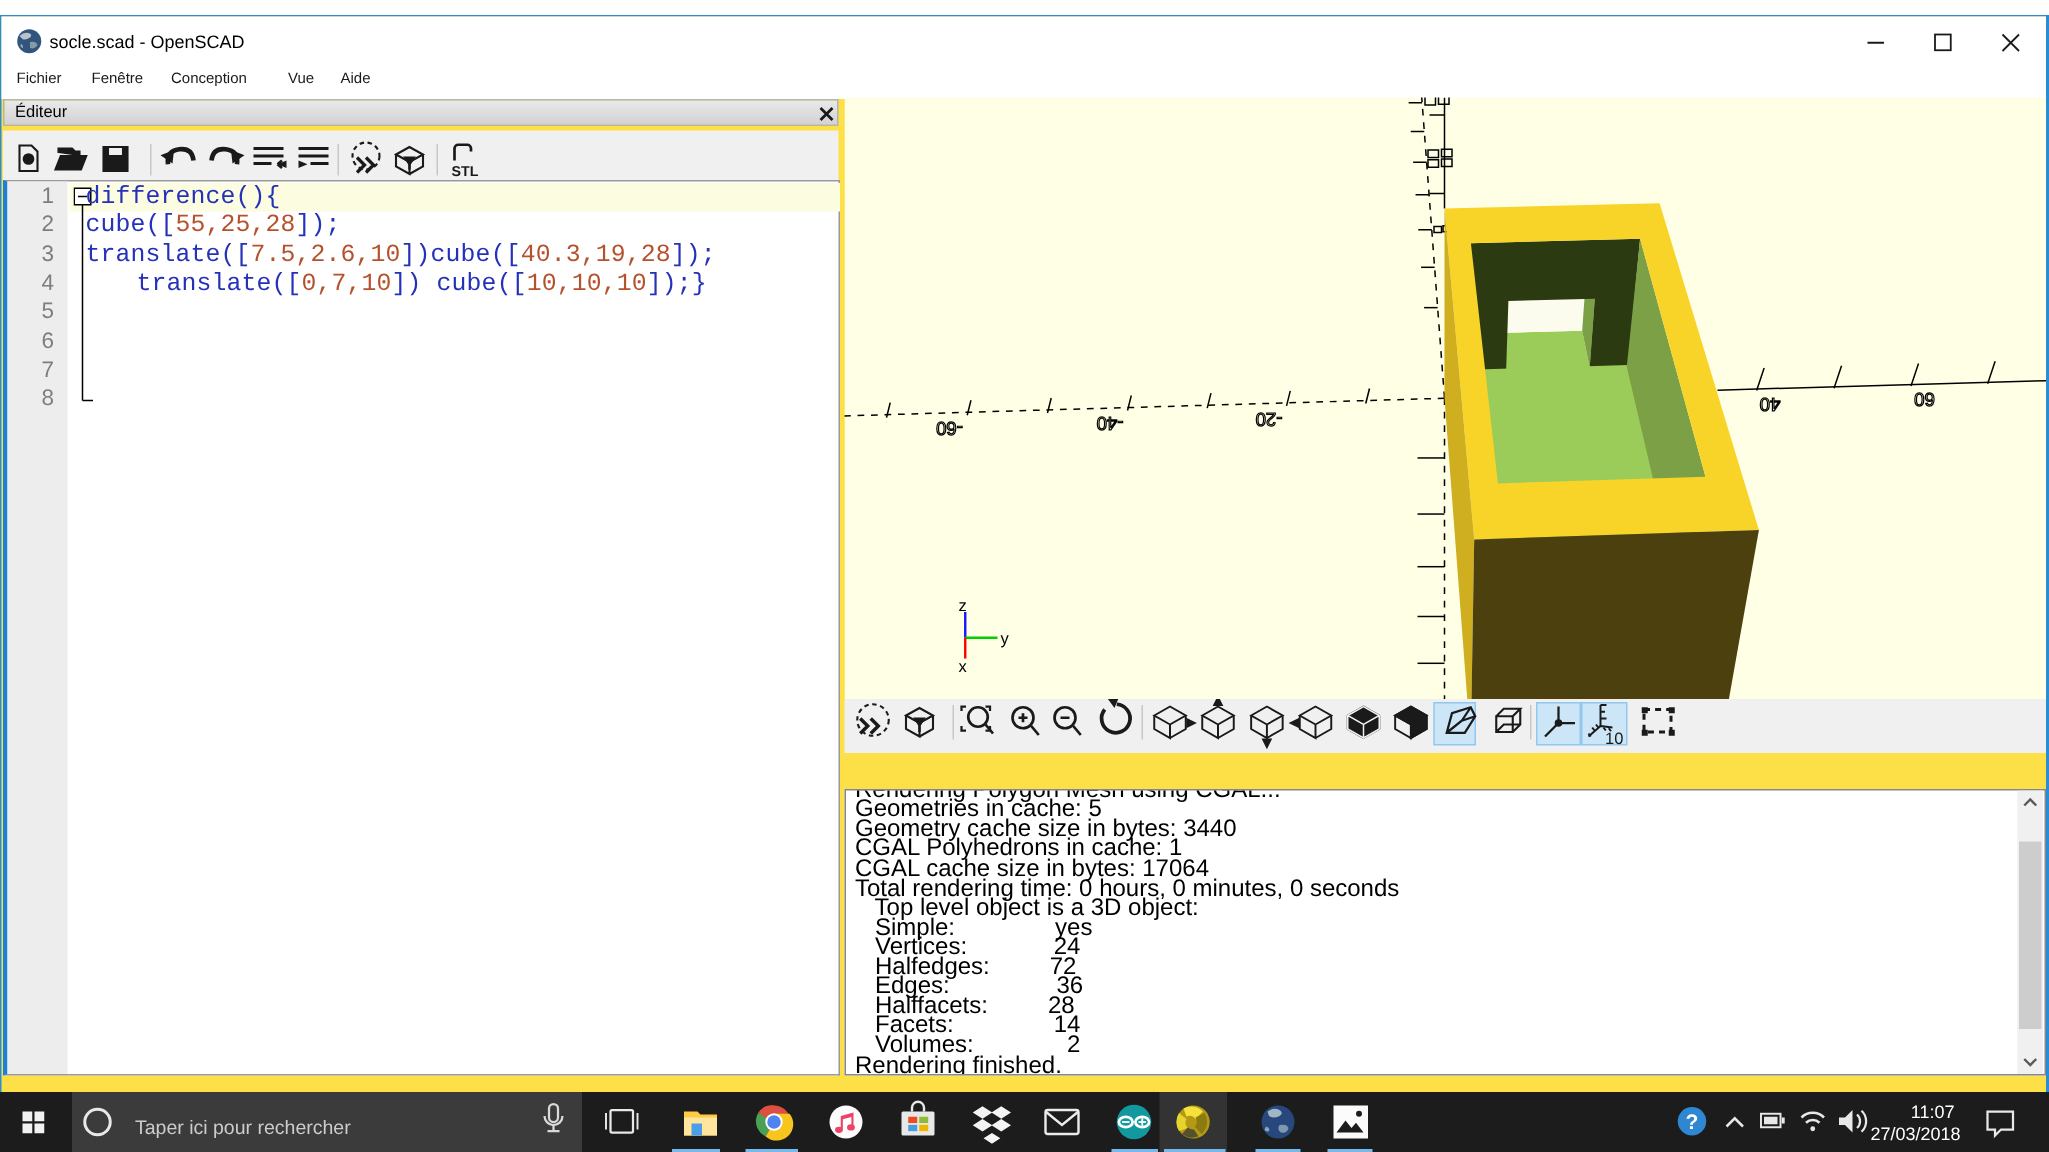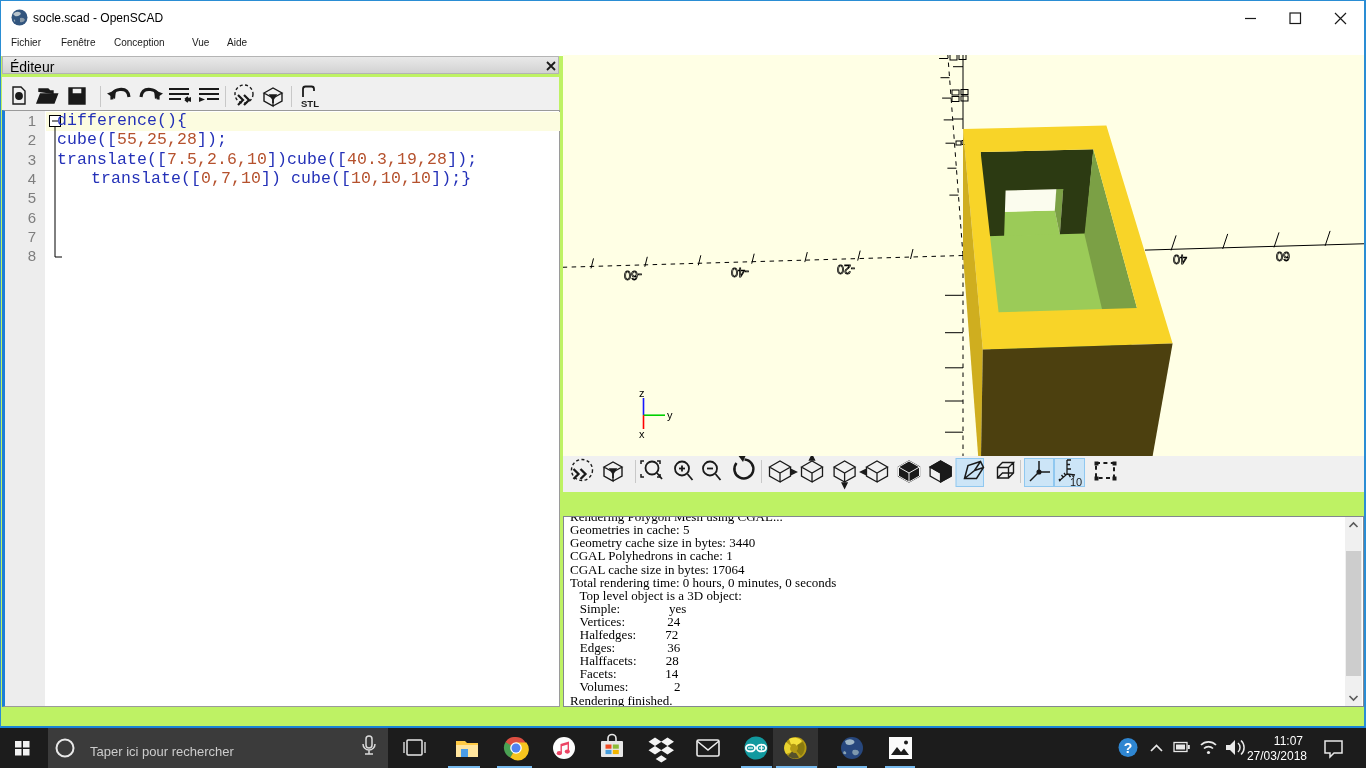--- a/index.html
+++ b/index.html
@@ -1,36 +1,36 @@
 <!DOCTYPE html>
 <html><head><meta charset="utf-8"><title>socle.scad - OpenSCAD</title>
 <style>
 *{margin:0;padding:0;box-sizing:border-box}
 html,body{width:1366px;height:768px;overflow:hidden;font-family:"Liberation Sans",sans-serif;background:#fff}
 .abs{position:absolute}
-#win{position:absolute;left:0;top:0;width:1366px;height:728px;background:#bef264;border-top:1px solid #2a8dd4;border-left:1px solid #2a8dd4;border-right:2px solid #2a8dd4;border-bottom:2px solid #1883d7}
+#win{position:absolute;left:0;top:10px;width:1366px;height:728px;background:#fde047;border-top:1px solid #2a8dd4;border-left:1px solid #2a8dd4;border-right:2px solid #2a8dd4;border-bottom:2px solid #1883d7}
 #titlebar{position:absolute;left:0;top:0;width:1363px;height:31px;background:#fff}
 #title{position:absolute;left:32px;top:10px;font-size:12px;color:#000}
 #menubar{position:absolute;left:0;top:31px;width:1363px;height:24px;background:#fff;font-size:10px;color:#1a1a1a}
 #menubar span{position:absolute;top:5px}
-.hdr{background:linear-gradient(#e9e9e9,#d2d2d2);border:1px solid #b4b4b4;font-size:14px;color:#000}
+.hdr{background:linear-gradient(#e9e9e9,#d2d2d2);border:1px solid #b4b4b4;font-size:11px;color:#000}
 #edhdr{position:absolute;left:1px;top:55px;width:557px;height:18px}
 #edhdr .t{position:absolute;left:7px;top:2px}
 #edtools{position:absolute;left:1px;top:76px;width:557px;height:33px;background:#f0f0f0}
 #edframe{position:absolute;left:1px;top:109px;width:558px;height:597px;background:#fff;border:1px solid #9a9a9a;border-left:3px solid #1d7fd7}
 #gutter{position:absolute;left:0px;top:0px;width:40px;height:595px;background:#ededed;color:#7e7e7e;font-size:15px;text-align:right}
 #gutter div{height:19.33px;padding-right:9px;line-height:19.33px}
 #code{position:absolute;left:52px;top:0px;font-family:Liberation Mono, monospace;font-size:16.5px;font-weight:normal;letter-spacing:0.1px;line-height:19.33px;white-space:pre}
 .kw{color:#2431b8}.pu{color:#2431b8}.nu{color:#b5512d}
 #hl1{position:absolute;left:41px;top:1px;width:514px;height:19px;background:#fcfce0}
 #vptools{position:absolute;left:562px;top:455px;width:801px;height:36px;background:#f0f0f0}
 #conhdr{position:absolute;left:562px;top:495px;width:801px;height:18px}
 #conhdr .t{position:absolute;left:7px;top:2px}
 #console{position:absolute;left:562px;top:515px;width:801px;height:191px;background:#fff;border:1px solid #828790;overflow:hidden}
-#context{font-family:Liberation Serif, serif;position:absolute;left:6px;top:-6.8px;font-size:13px;line-height:13.1px;color:#000;white-space:pre}
+#context{font-family:Liberation Sans, sans-serif;position:absolute;left:6px;top:-6.8px;font-size:16px;line-height:13.1px;color:#000;white-space:pre}
 #scroll{position:absolute;right:1px;top:0px;width:17px;height:189px;background:#f0f0f0}
 #statusbar{position:absolute;left:0;top:706px;width:1363px;height:20px;background:#f0f0f0;font-size:11px;color:#000}
 #taskbar{position:absolute;left:0;top:728px;width:1366px;height:40px;background:#1c1c1c}
 #search{position:absolute;left:48px;top:4px;width:340px;height:28px}
 #search .txt{position:absolute;left:42px;top:12px;font-size:13px;color:#cccccc}
 </style></head><body>
 <div id="win">
 <div id="titlebar"></div>
 <svg class="abs" style="left:10px;top:8px" width="17" height="17" viewBox="0 0 17 17">
 <circle cx="8.5" cy="8.5" r="8" fill="#32557e"></circle>

